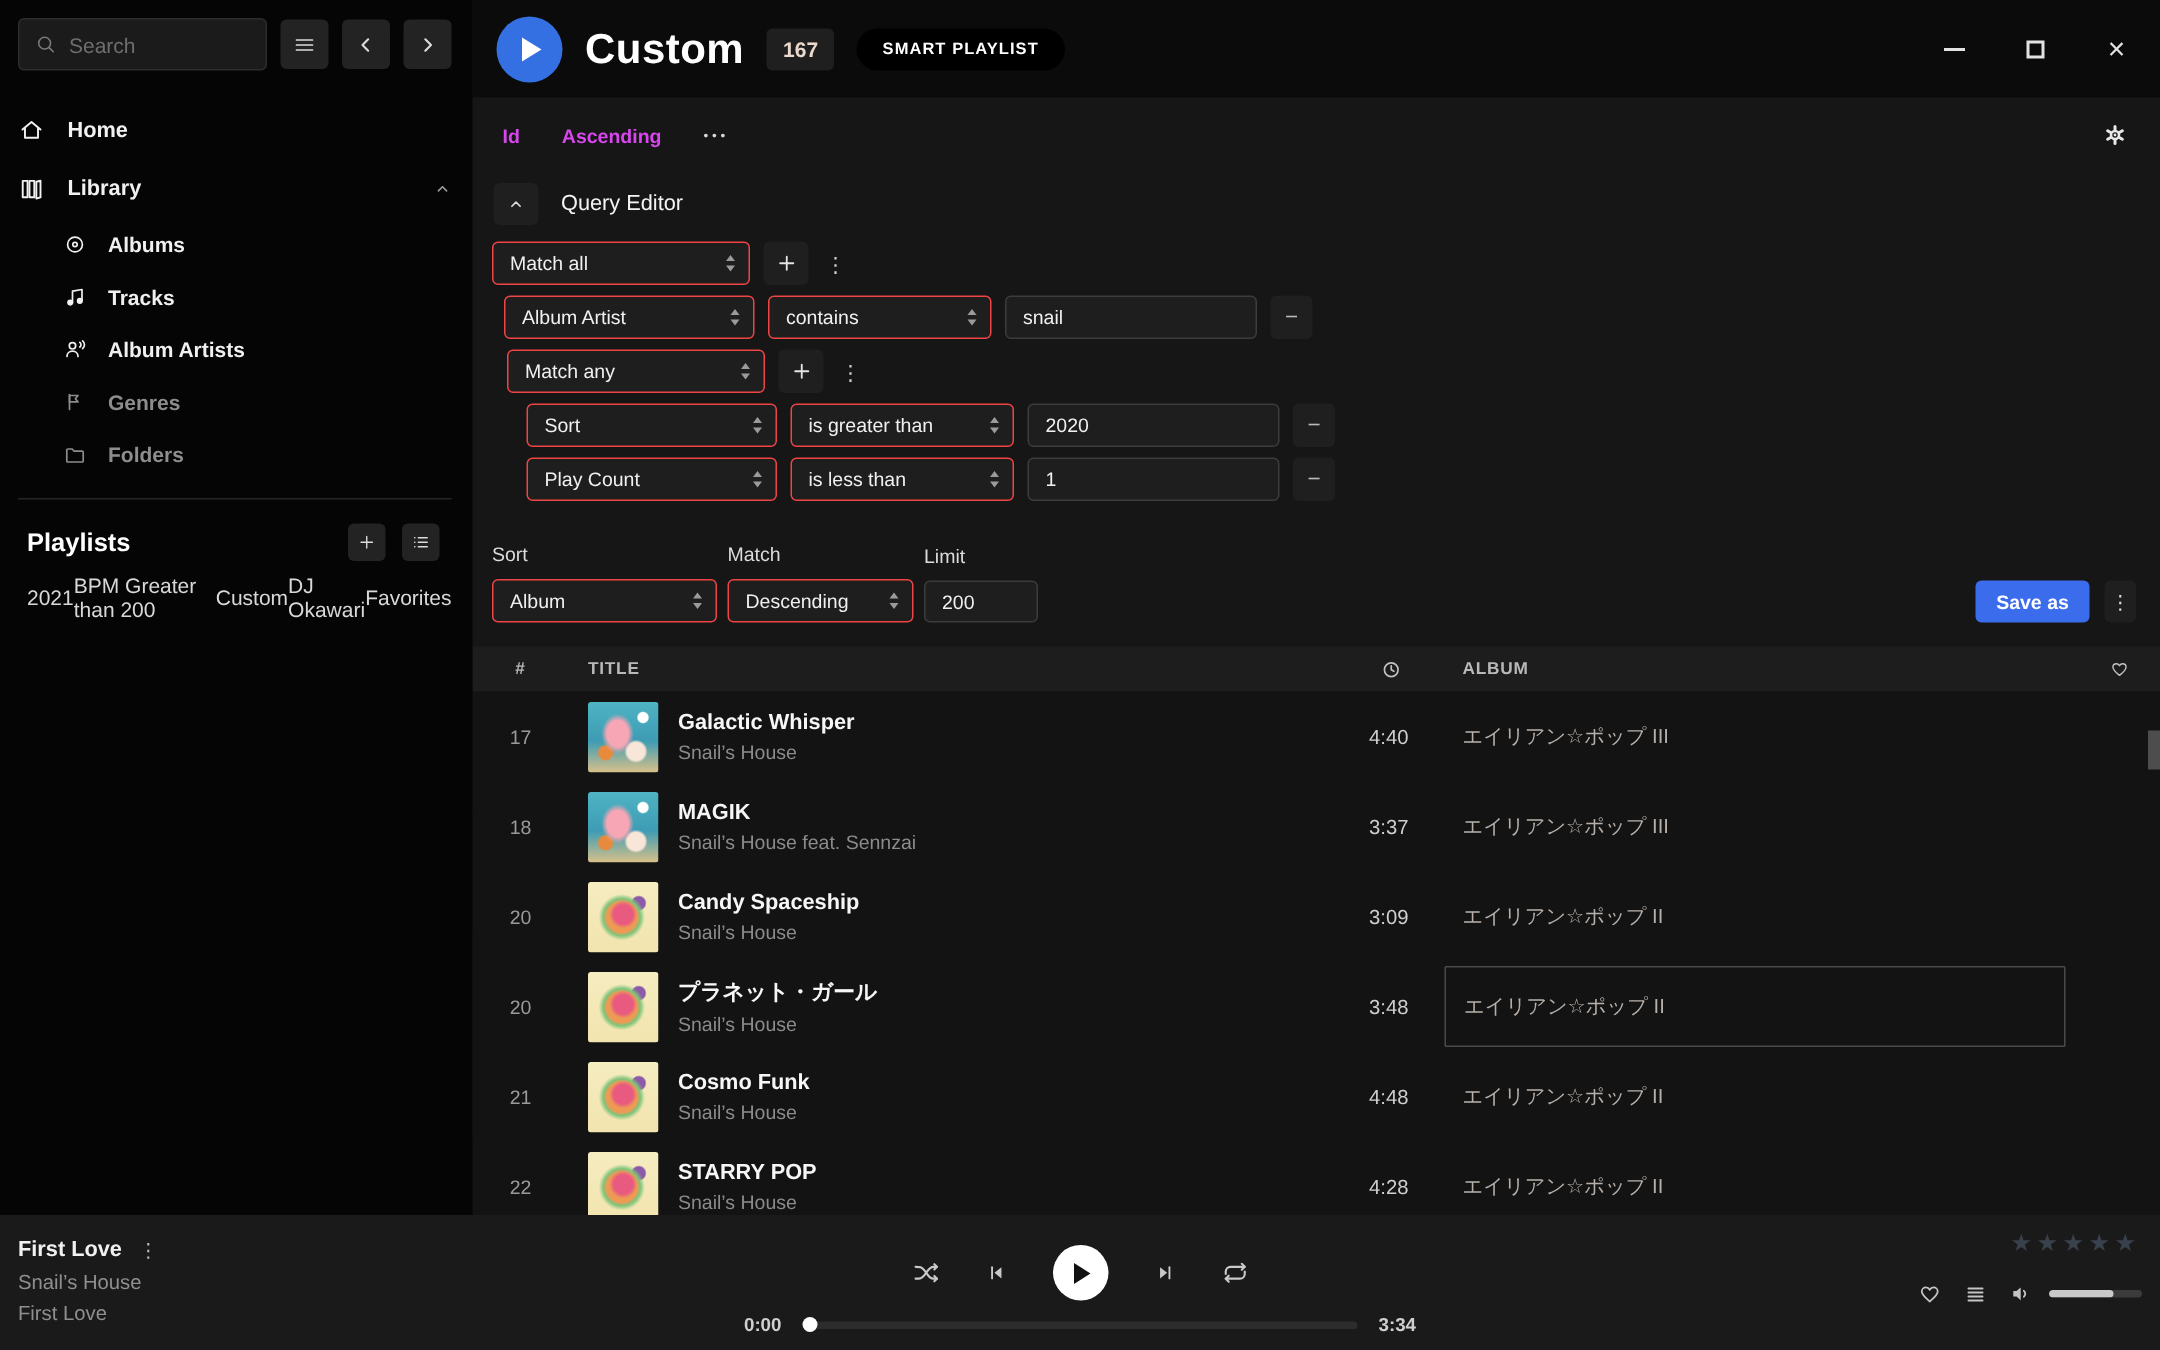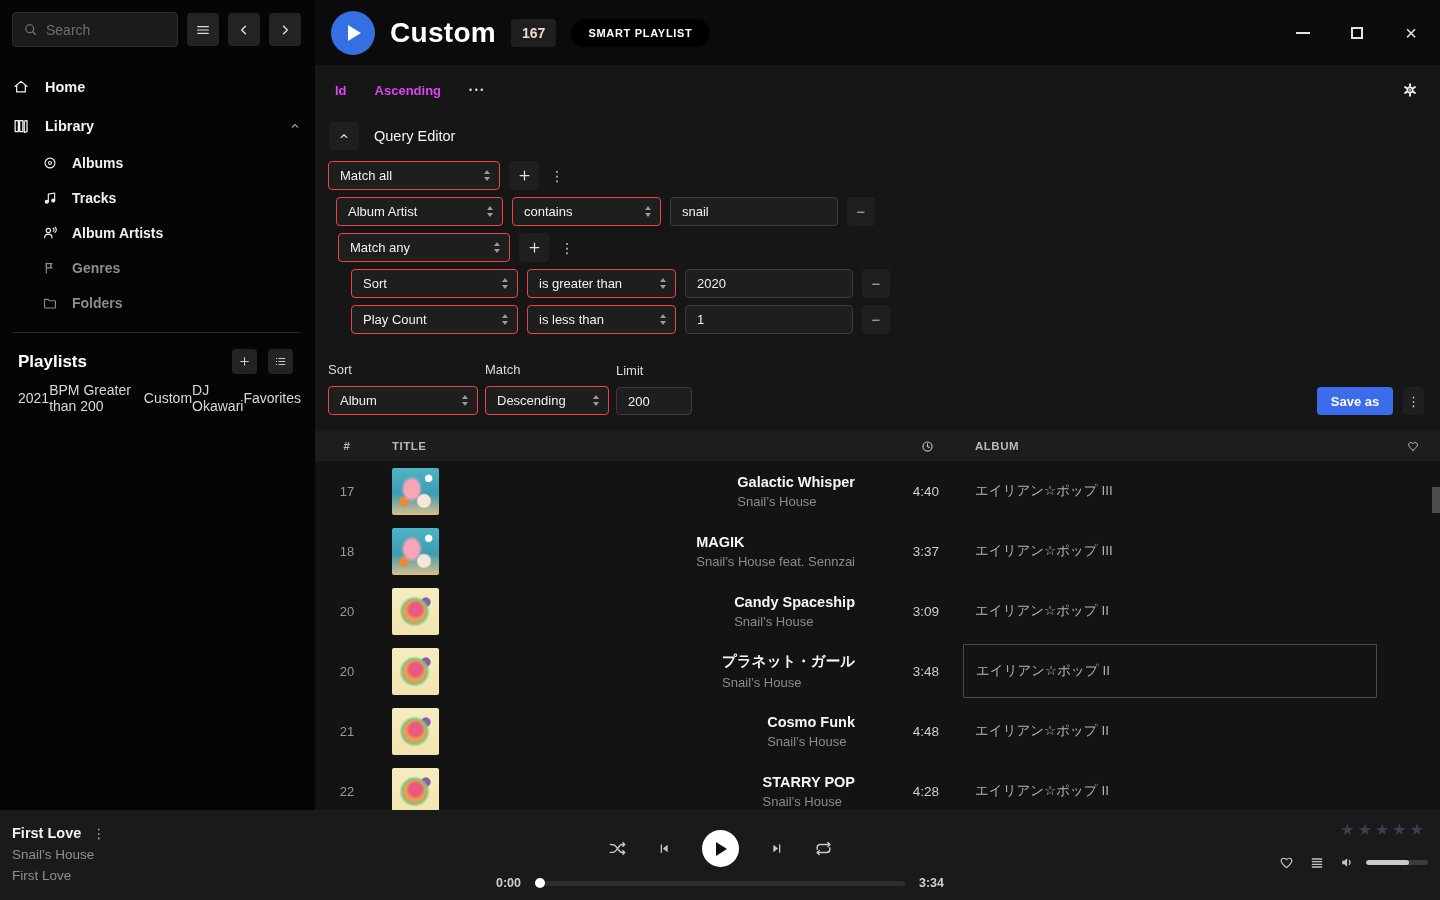--- a/index.html
+++ b/index.html
@@ -137,21 +137,21 @@
   .tgrid { display:grid; grid-template-columns:64px 476px 90px 440px 55px; align-items:center; }
   .thead { height:30px; background:#1d1d1d; color:#b9b9b9; font-size:11.5px; font-weight:700; letter-spacing:.5px; }
   .th-index { text-align:center; }
   .th-title { padding-left:13px; }
   .th-clock { justify-self:end; padding-right:10px; color:#c2c2c2; }
   .th-album { padding-left:30px; }
   .th-fav { justify-self:center; color:#c2c2c2; }
   .tbody { background:#131313; height:353px; overflow:hidden; }
   .trow { height:60px; }
   .cell-index { text-align:center; color:#9a9a9a; font-size:13px; }
-  .cell-title { display:flex; align-items:center; gap:13px; padding-left:13px;justify-content:space-between; }
+  .cell-title { display:flex; align-items:center; gap:13px; padding-left:13px; }
   .thumb { width:47px; height:47px; border-radius:2px; flex:none; }
   .art-a { background:
     radial-gradient(18px 22px at 42% 45%, #f6a6b4 40%, transparent 60%),
     radial-gradient(12px 12px at 68% 70%, #f8e6d8 50%, transparent 65%),
     radial-gradient(8px 8px at 25% 72%, #e88a3c 55%, transparent 70%),
     radial-gradient(6px 6px at 78% 22%, #fff 55%, transparent 70%),
     linear-gradient(180deg,#4fb4c4 0%,#3d9cb4 55%,#d8c089 100%); }
   .art-b { background:
     radial-gradient(16px 16px at 50% 46%, #e85a80 40%, transparent 58%),
     radial-gradient(22px 22px at 48% 50%, #ef9a54 46%, #7ec47a 56%, transparent 70%),

